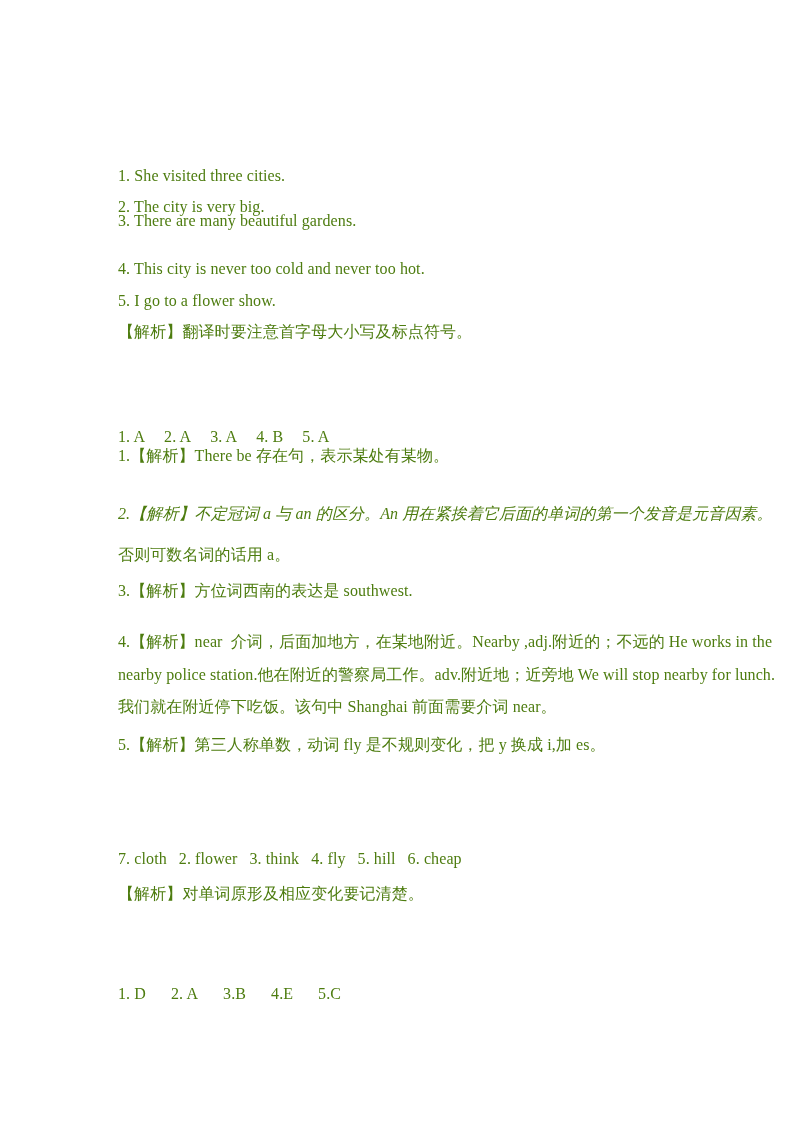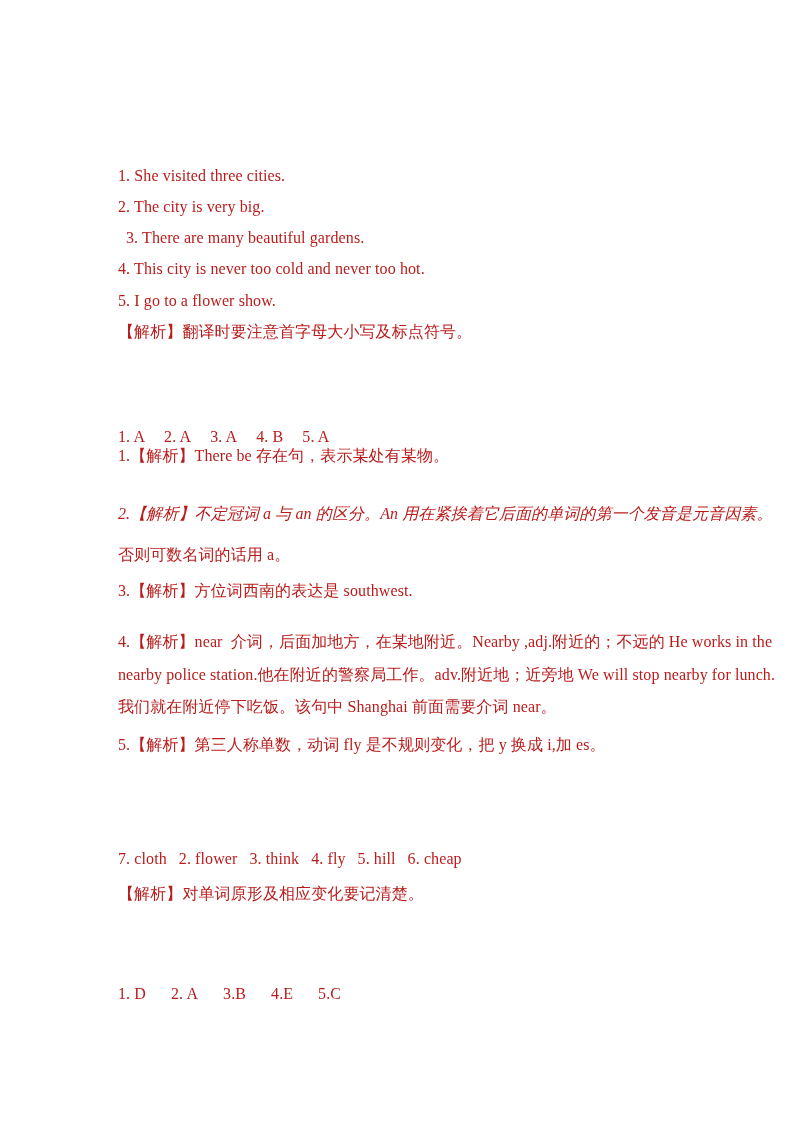--- a/index.html
+++ b/index.html
@@ -7,21 +7,21 @@
     padding: 0;
     background: #ffffff;
   }
   .page {
     position: relative;
     width: 793px;
     height: 1122px;
     background: #ffffff;
     overflow: hidden;
     font-family: "Liberation Serif", "DejaVu Serif", serif;
-    color: #b91c1c;
+    color: #4d7c0f;
   }
   .line {
     position: absolute;
     left: 118px;
     font-size: 16px;
     line-height: 22px;
     white-space: pre;
     letter-spacing: 0.1px;
   }
   .row {
@@ -31,21 +31,21 @@
   .row span {
     white-space: pre;
   }
   .gap-a { gap: 19px; }  
   .gap-b { gap: 12px; }  
   .gap-c { gap: 25px; }  
 
   
   .s1-l0 { top: 165px; }
   .s1-l1 { top: 196px; }
-  .s1-l2 { top: 227px; margin-left: 8px; }
+  .s1-l2 { top: 210px; }
   .s1-l3 { top: 258px; }
   .s1-l4 { top: 290px; }
   .s1-an { top: 321px; }
 
   .s2-ans { top: 426px; }
   .s2-a0 { top: 445px; }
   .s2-a1 { top: 503px; font-style: italic; }
   .s2-a2 { top: 544px; }
   .s2-a3 { top: 580px; }
   .s2-a4 { top: 631px; }

